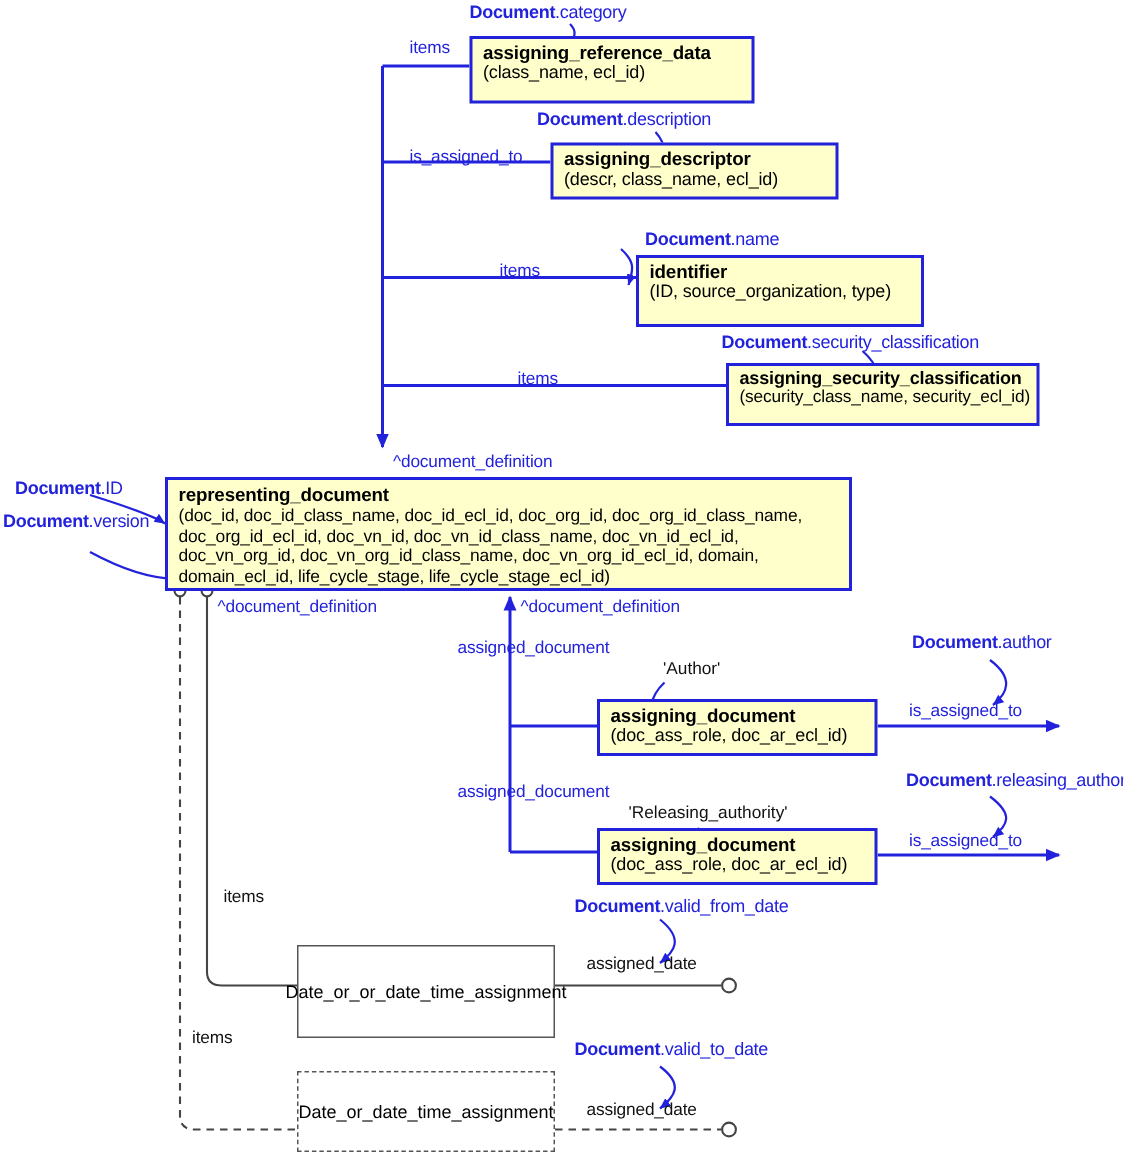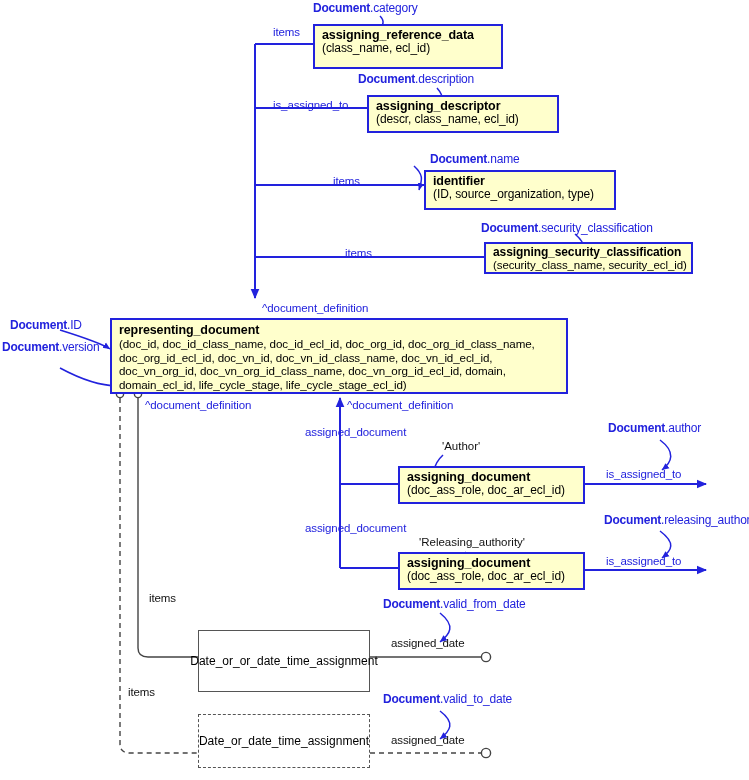--- a/index.html
+++ b/index.html
@@ -188,26 +188,26 @@
   <div class="ent" id="ent-assigning-reference-data" style="left:313px; top:24px; width:190px; height:45px;">
     <div class="nm">assigning_reference_data</div>
     <div class="at">(class_name, ecl_id)</div>
   </div>
 
   <div class="ent" id="ent-assigning-descriptor" style="left:367px; top:95px; width:192px; height:38px;">
     <div class="nm">assigning_descriptor</div>
     <div class="at">(descr, class_name, ecl_id)</div>
   </div>
 
-  <div class="ent" id="ent-identifier" style="left:424px; top:170px; width:192px; height:40px;">
+  <div class="ent" id="ent-identifier" style="left:424px; top:170px; width:192px; height:48px;">
     <div class="nm">identifier</div>
     <div class="at">(ID, source_organization, type)</div>
   </div>
 
-  <div class="ent" id="ent-assigning-security-classification" style="left:484px; top:242px; width:209px; height:32px;">
+  <div class="ent" id="ent-assigning-security-classification" style="left:484px; top:242px; width:209px; height:42px;">
     <div class="nm" style="font-size:12px;">assigning_security_classification</div>
     <div class="at" style="font-size:11.5px;">(security_class_name, security_ecl_id)</div>
   </div>
 
   <div class="ent" id="ent-representing-document" style="left:110px; top:318px; width:458px; height:76px;">
     <div class="nm">representing_document</div>
     <div class="at" style="font-size:11.6px;">(doc_id, doc_id_class_name, doc_id_ecl_id, doc_org_id, doc_org_id_class_name, doc_org_id_ecl_id, doc_vn_id, doc_vn_id_class_name, doc_vn_id_ecl_id, doc_vn_org_id, doc_vn_org_id_class_name, doc_vn_org_id_ecl_id, domain, domain_ecl_id, life_cycle_stage, life_cycle_stage_ecl_id)</div>
   </div>
 
   <div class="ent" id="ent-assigning-document-author" style="left:398px; top:466px; width:187px; height:38px;">

